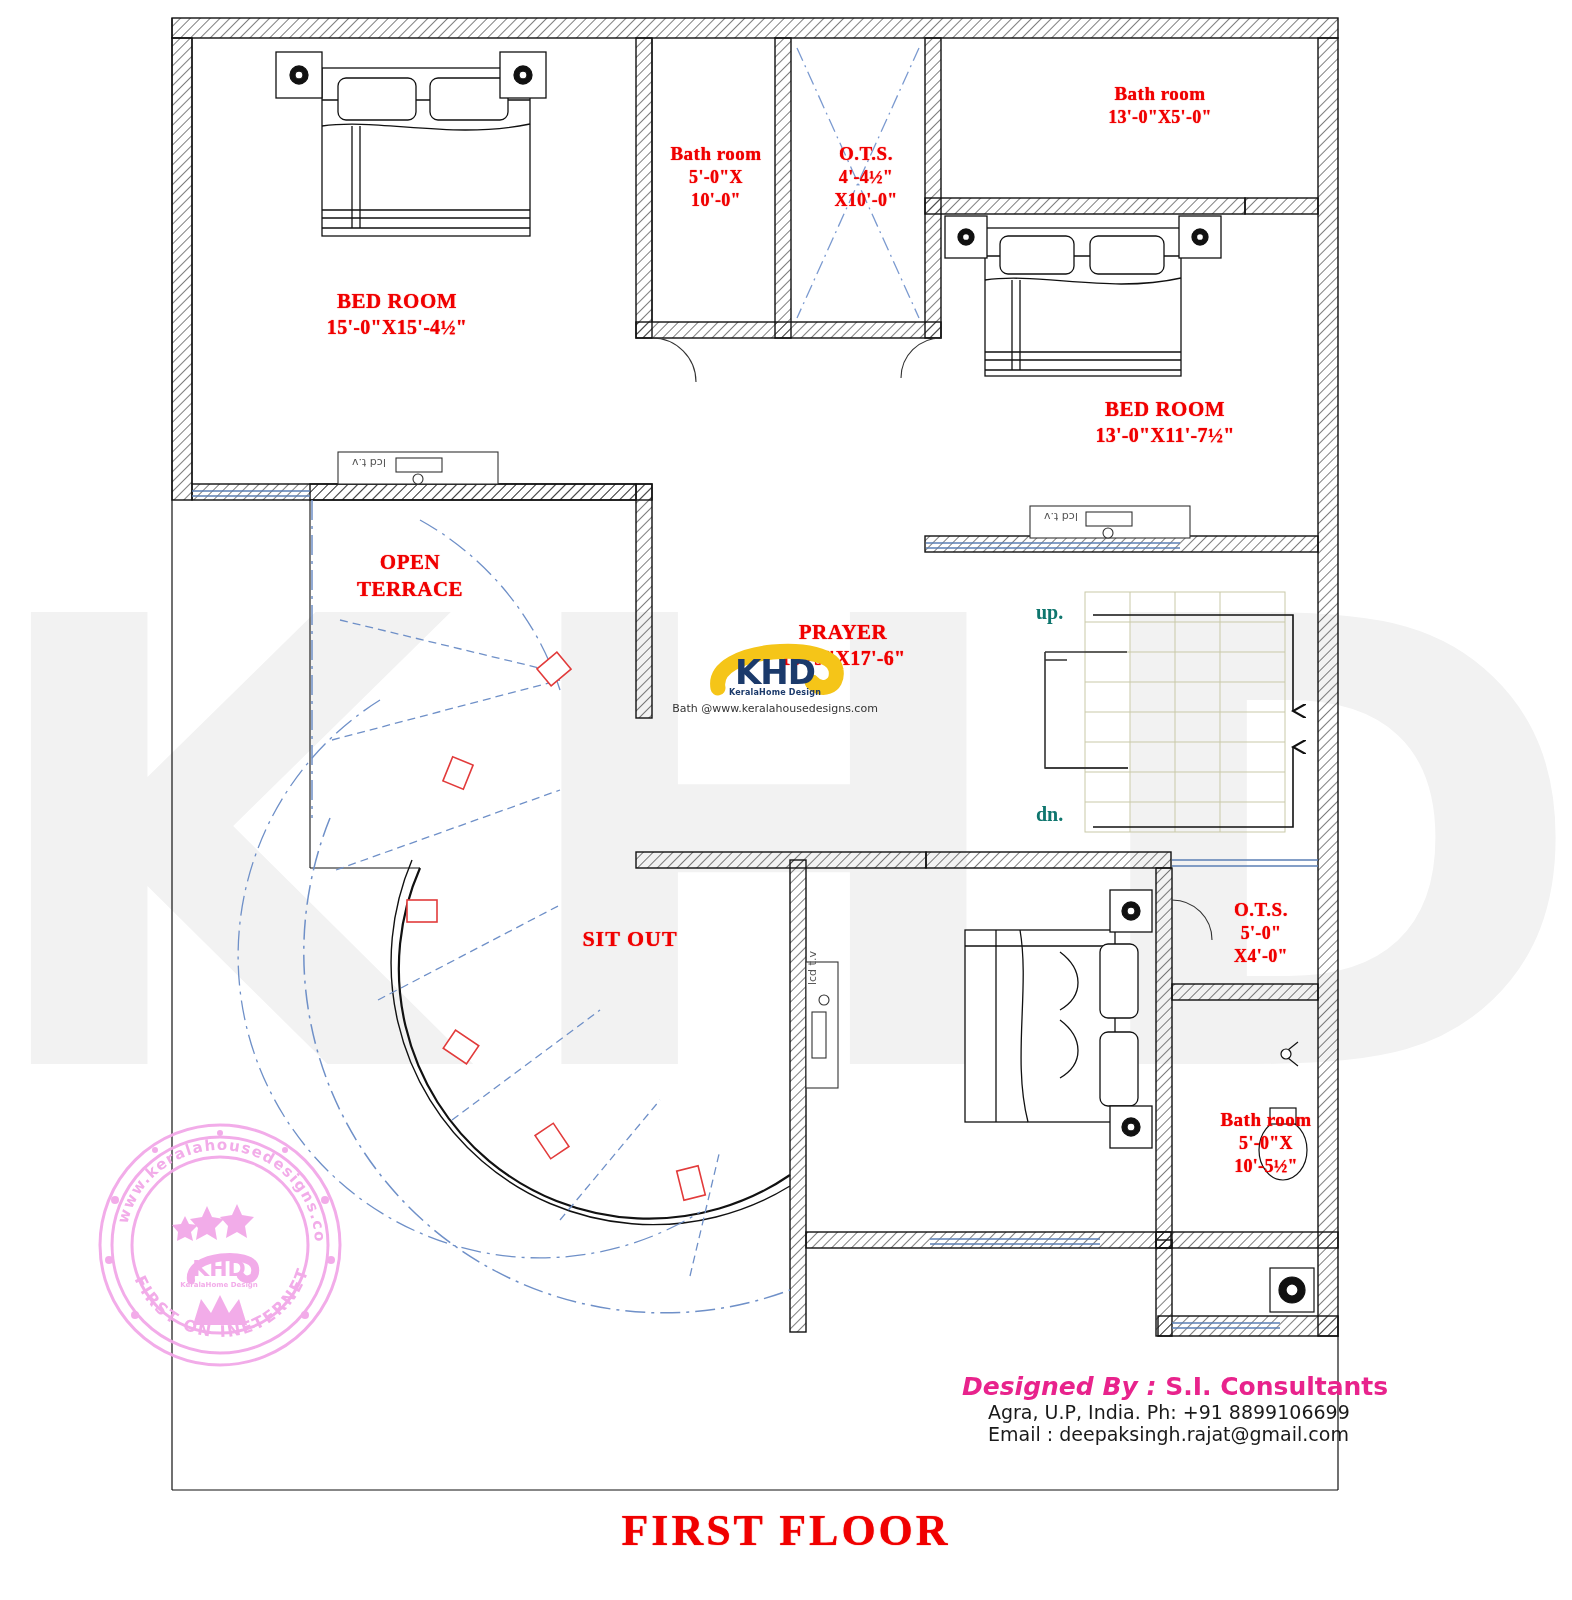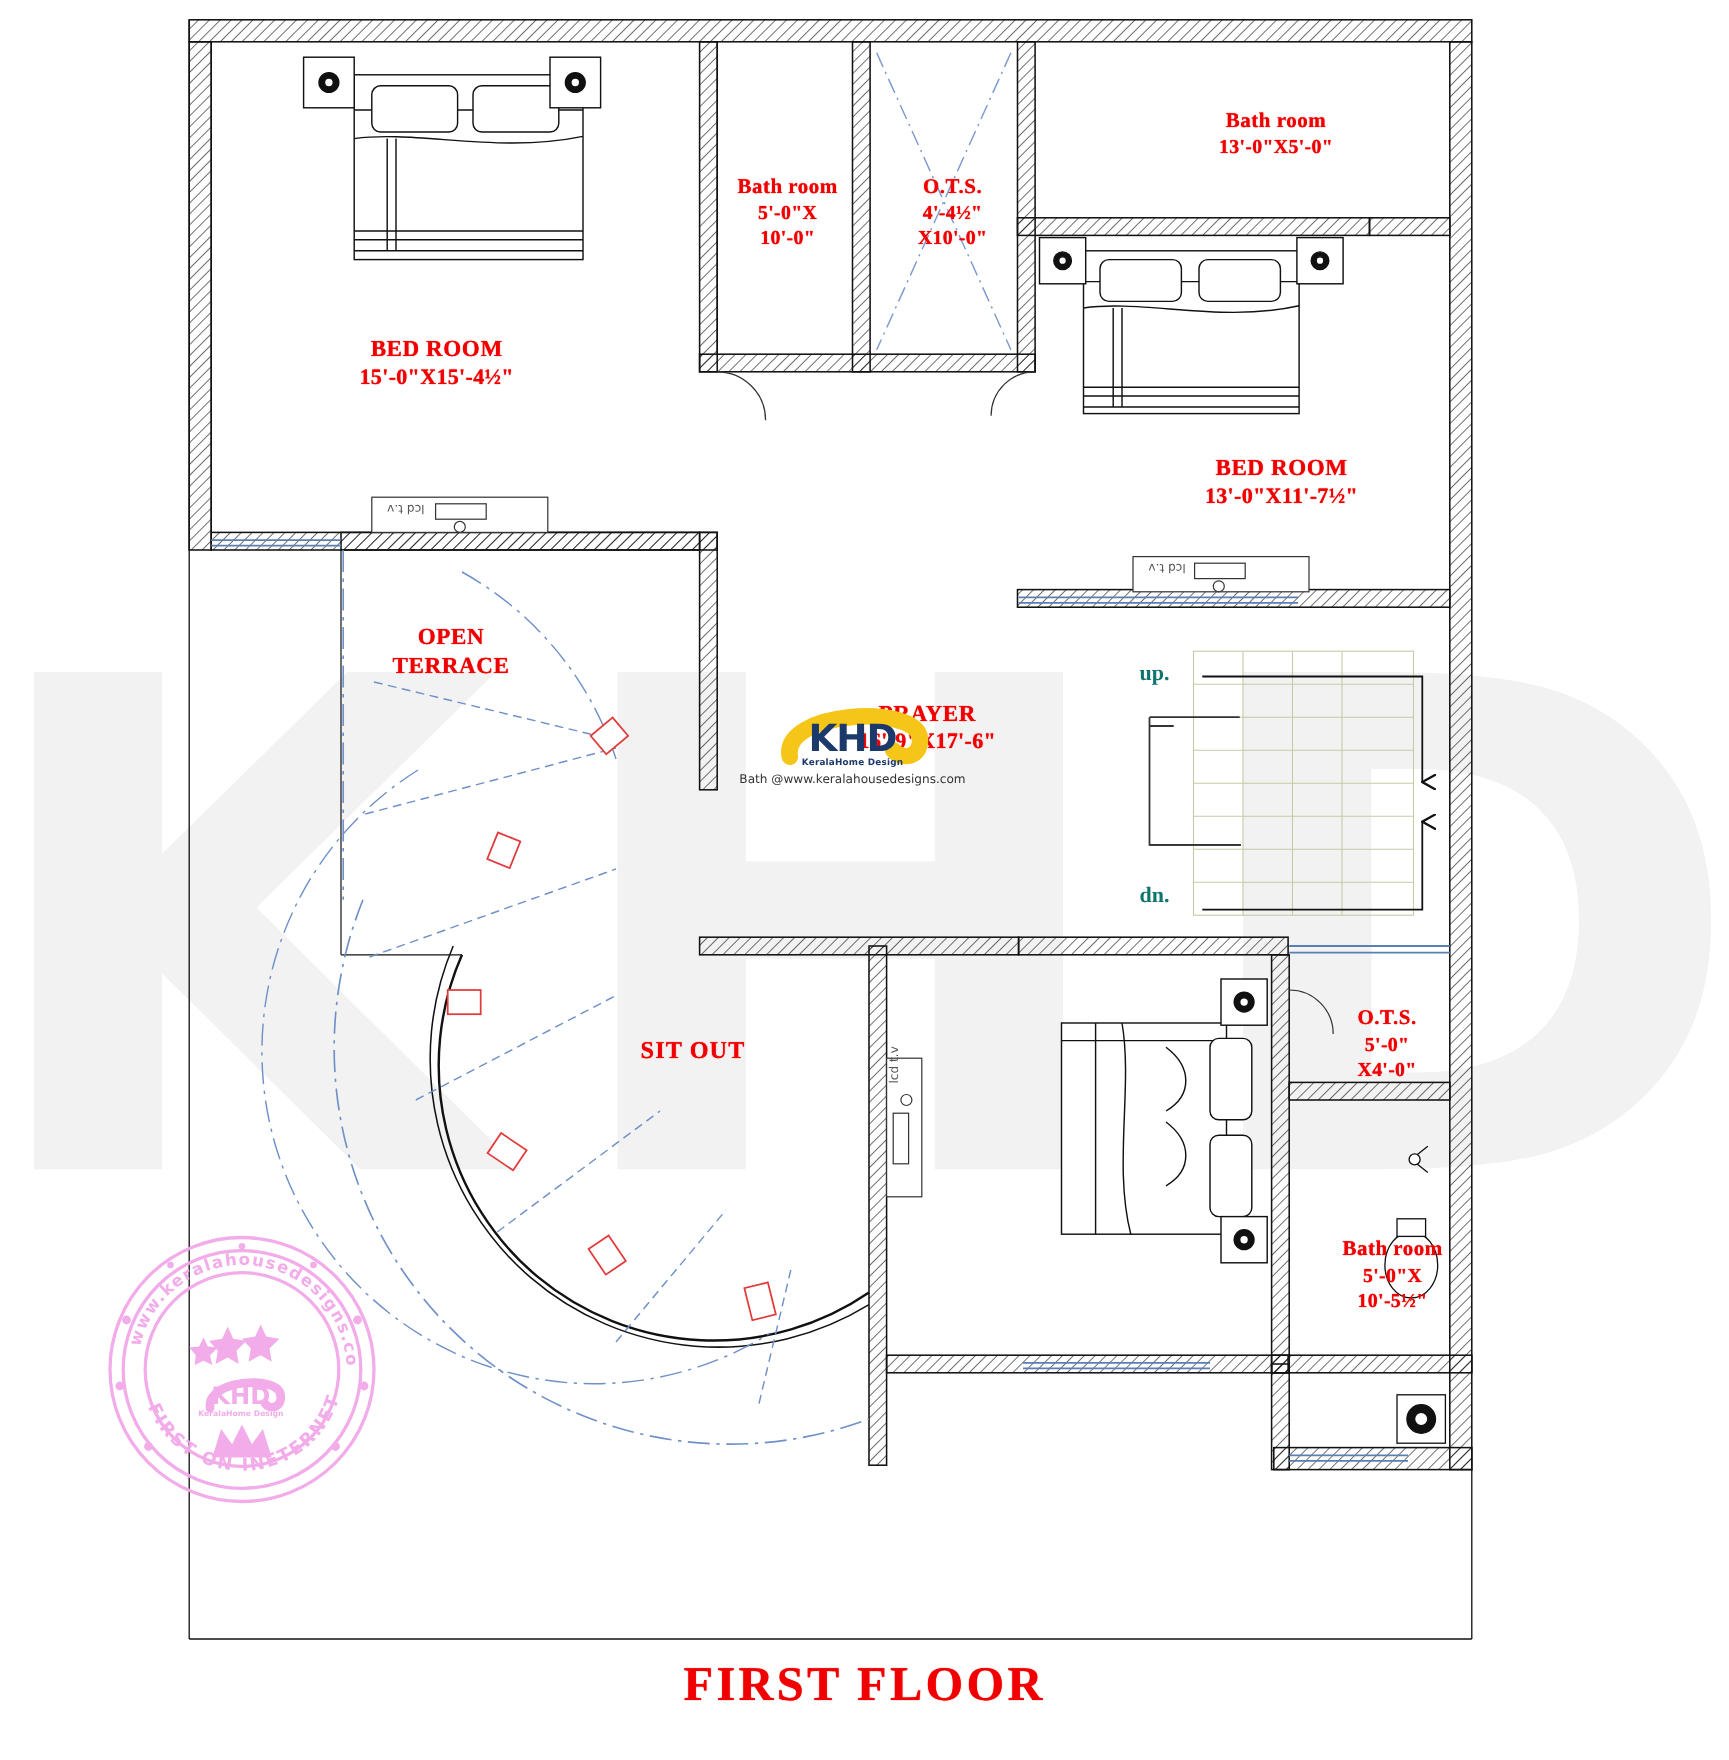--- a/index.html
+++ b/index.html
@@ -12,21 +12,21 @@
     font-family:"DejaVu Sans",sans-serif;font-weight:700;font-size:620px;
     color:#f2f2f2;letter-spacing:10px;user-select:none;z-index:0;line-height:1;}
 
   
   .sheet{position:absolute;left:0;top:0;width:1572px;height:1600px;z-index:2;}
   svg.plan{position:absolute;left:0;top:0;}
 
   
   .lbl{position:absolute;color:#f00000;font-family:"Liberation Serif",serif;
     font-weight:700;text-align:center;line-height:1.28;z-index:6;
-    text-shadow:0 0 1px #f00000;white-space:nowrap;margin-top:16px;}
+    text-shadow:0 0 1px #f00000;white-space:nowrap;}
   .lbl .t1{font-size:21px;letter-spacing:.5px;}
   .lbl .t2{font-size:20px;letter-spacing:.3px;}
   .lbl.small .t1{font-size:19px;}
   .lbl.small .t2{font-size:18px;}
   .lbl.cap .t1{font-size:22px;letter-spacing:1px;}
 
   .stair-lbl{position:absolute;color:#0f766e;font-family:"Liberation Serif",serif;
     font-weight:700;font-size:20px;z-index:6;}
 
   
@@ -405,16 +405,23 @@
       <svg x="88" y="128" width="80" height="42" overflow="visible">
         <path d="M8 32 C 4 6, 70 2, 72 20 C 74 32, 62 34, 58 28" fill="none" stroke="#f2a8e8" stroke-width="8" stroke-linecap="round"></path>
         <text x="36" y="28" text-anchor="middle" font-family="DejaVu Sans, sans-serif" font-size="22" font-weight="700" fill="#f2a8e8">KHD</text>
         <text x="36" y="39" text-anchor="middle" font-family="DejaVu Sans, sans-serif" font-size="7" font-weight="700" fill="#f2a8e8">KeralaHome Design</text>
       </svg>
 
       <path d="M98 205 l8 -26 10 14 9 -18 9 18 10 -14 8 26 z"></path>
     </g>
   </svg>
 
+  <div class="credit" style="left:962px;top:1372px;">
+    <div class="line1">
+      <span>Designed By : </span><b>S.I. Consultants</b>
+    </div>
+    <div class="line2">Agra, U.P, India.  Ph: +91 8899106699</div>
+    <div class="line3">Email : deepaksingh.rajat@gmail.com</div>
+  </div>
 
   <div class="title">FIRST FLOOR</div>
 
 </div>
 
 </body></html>

